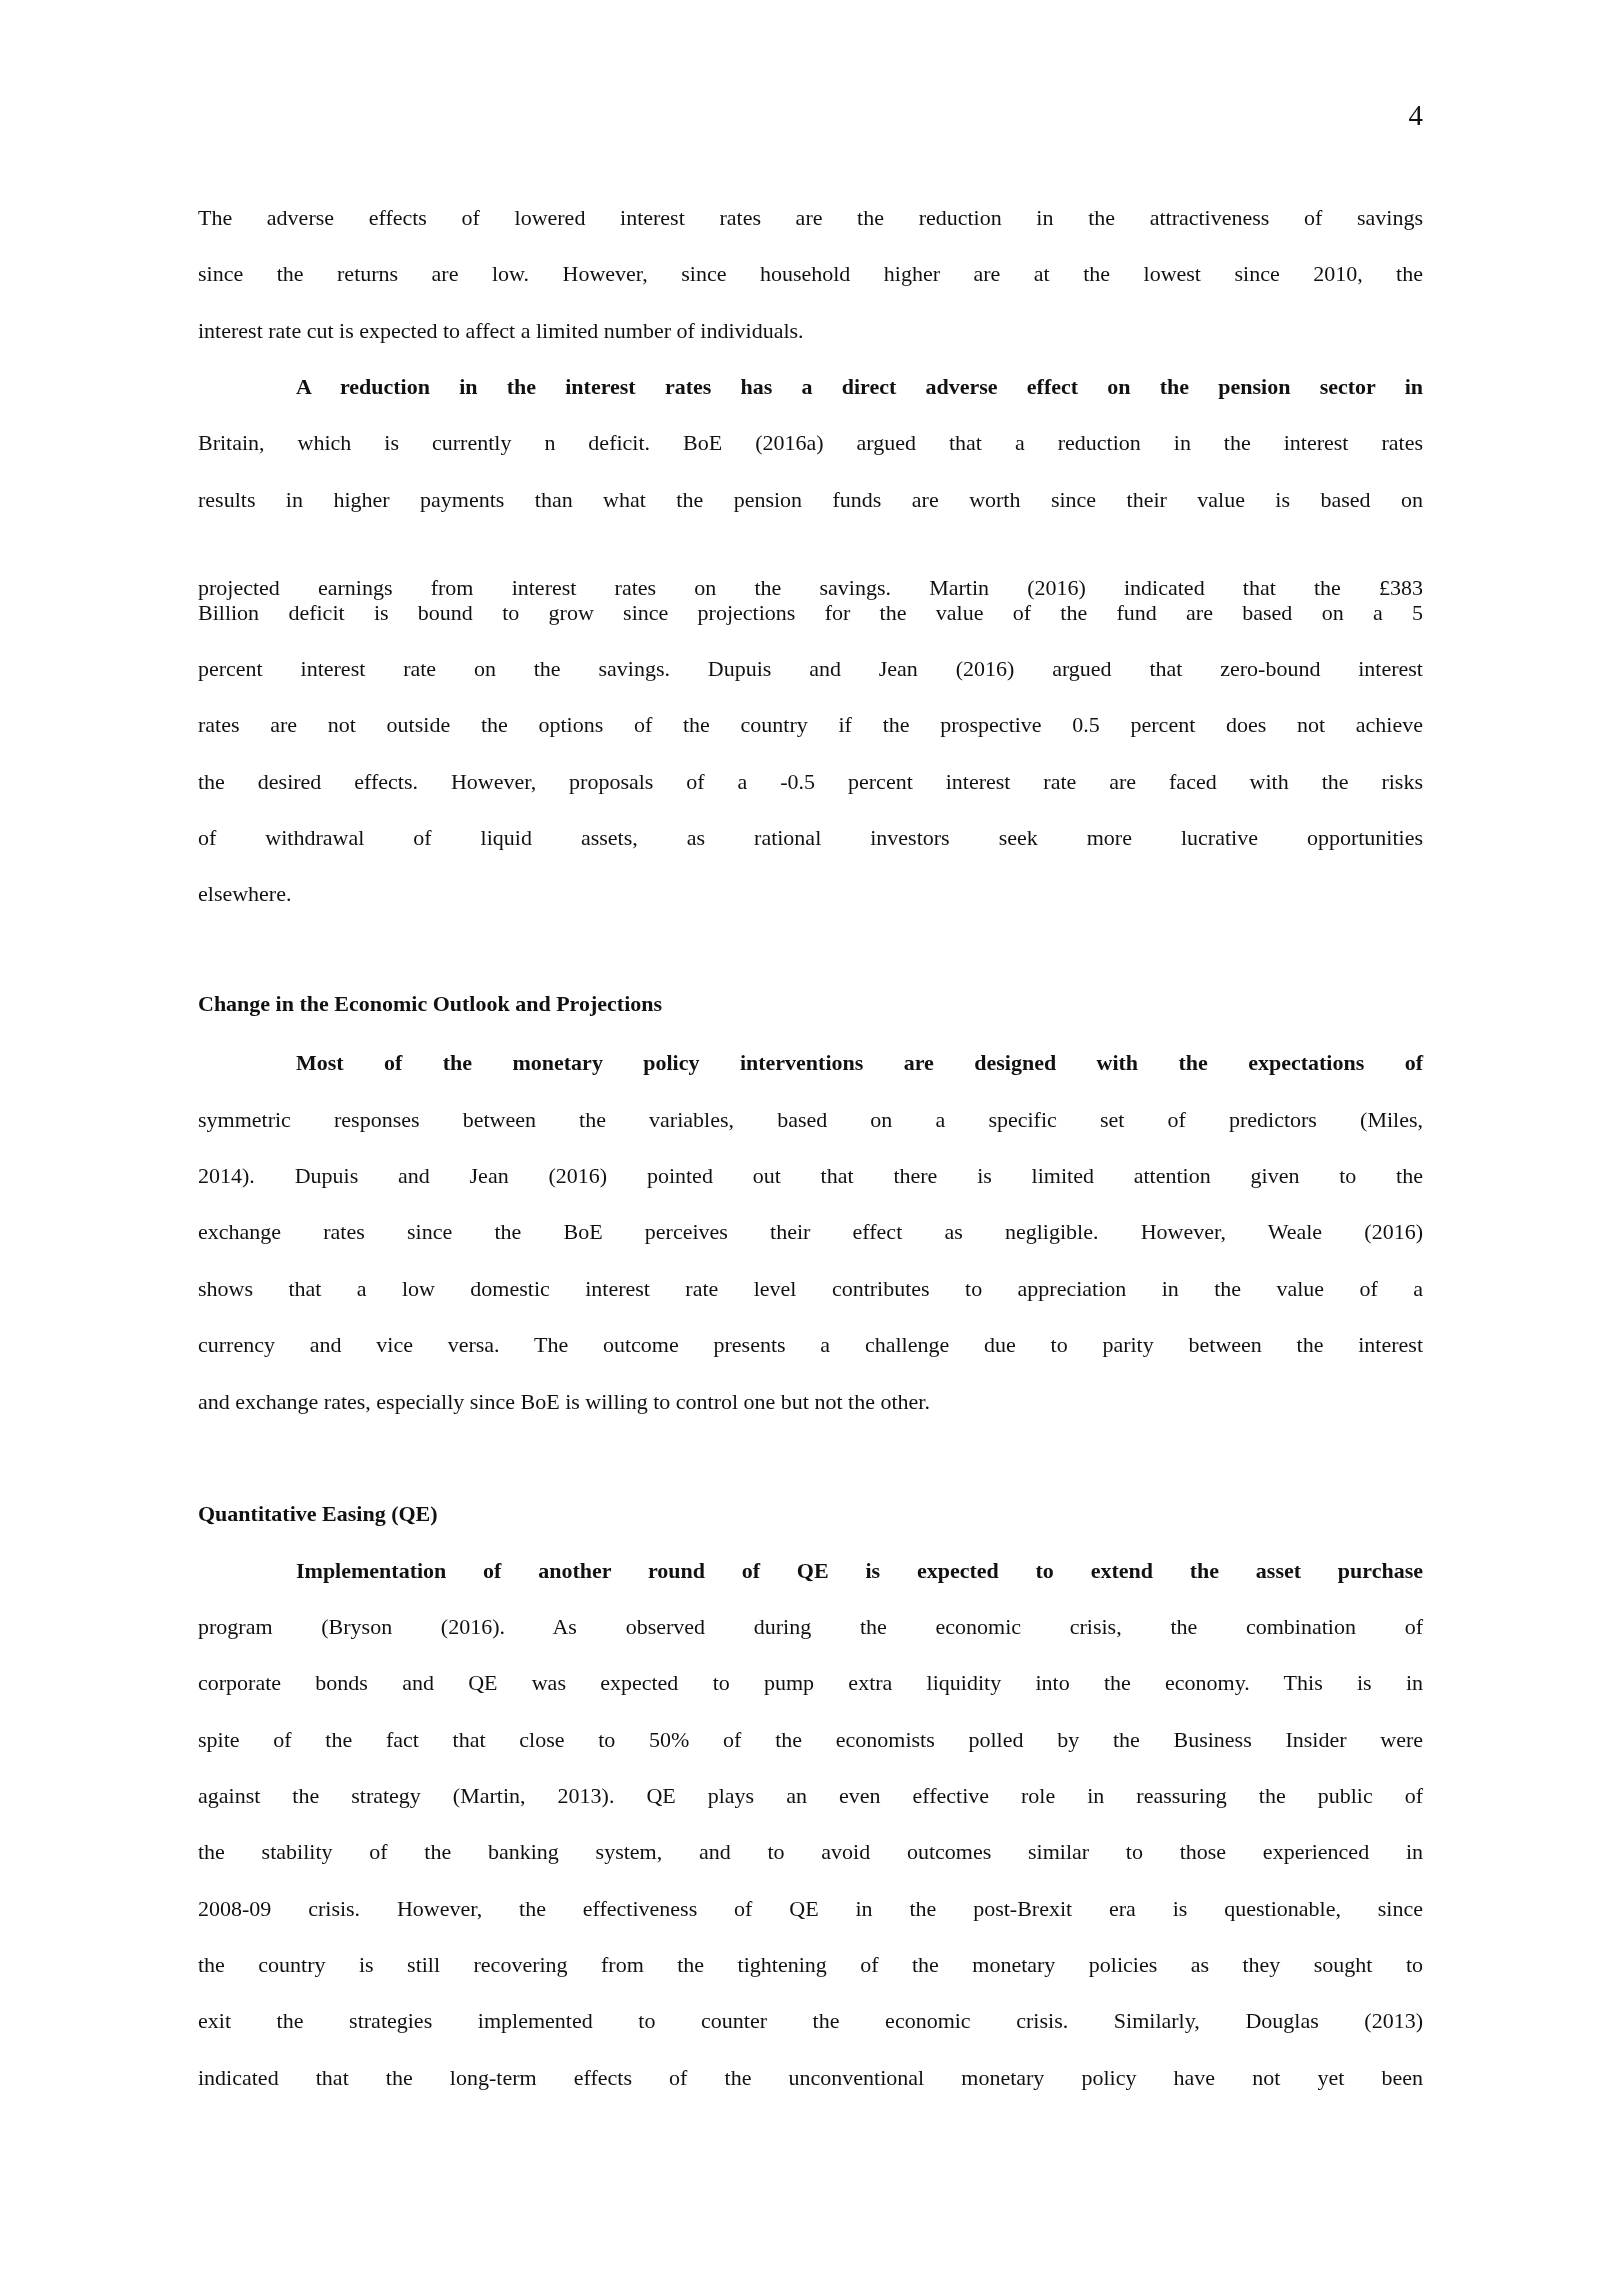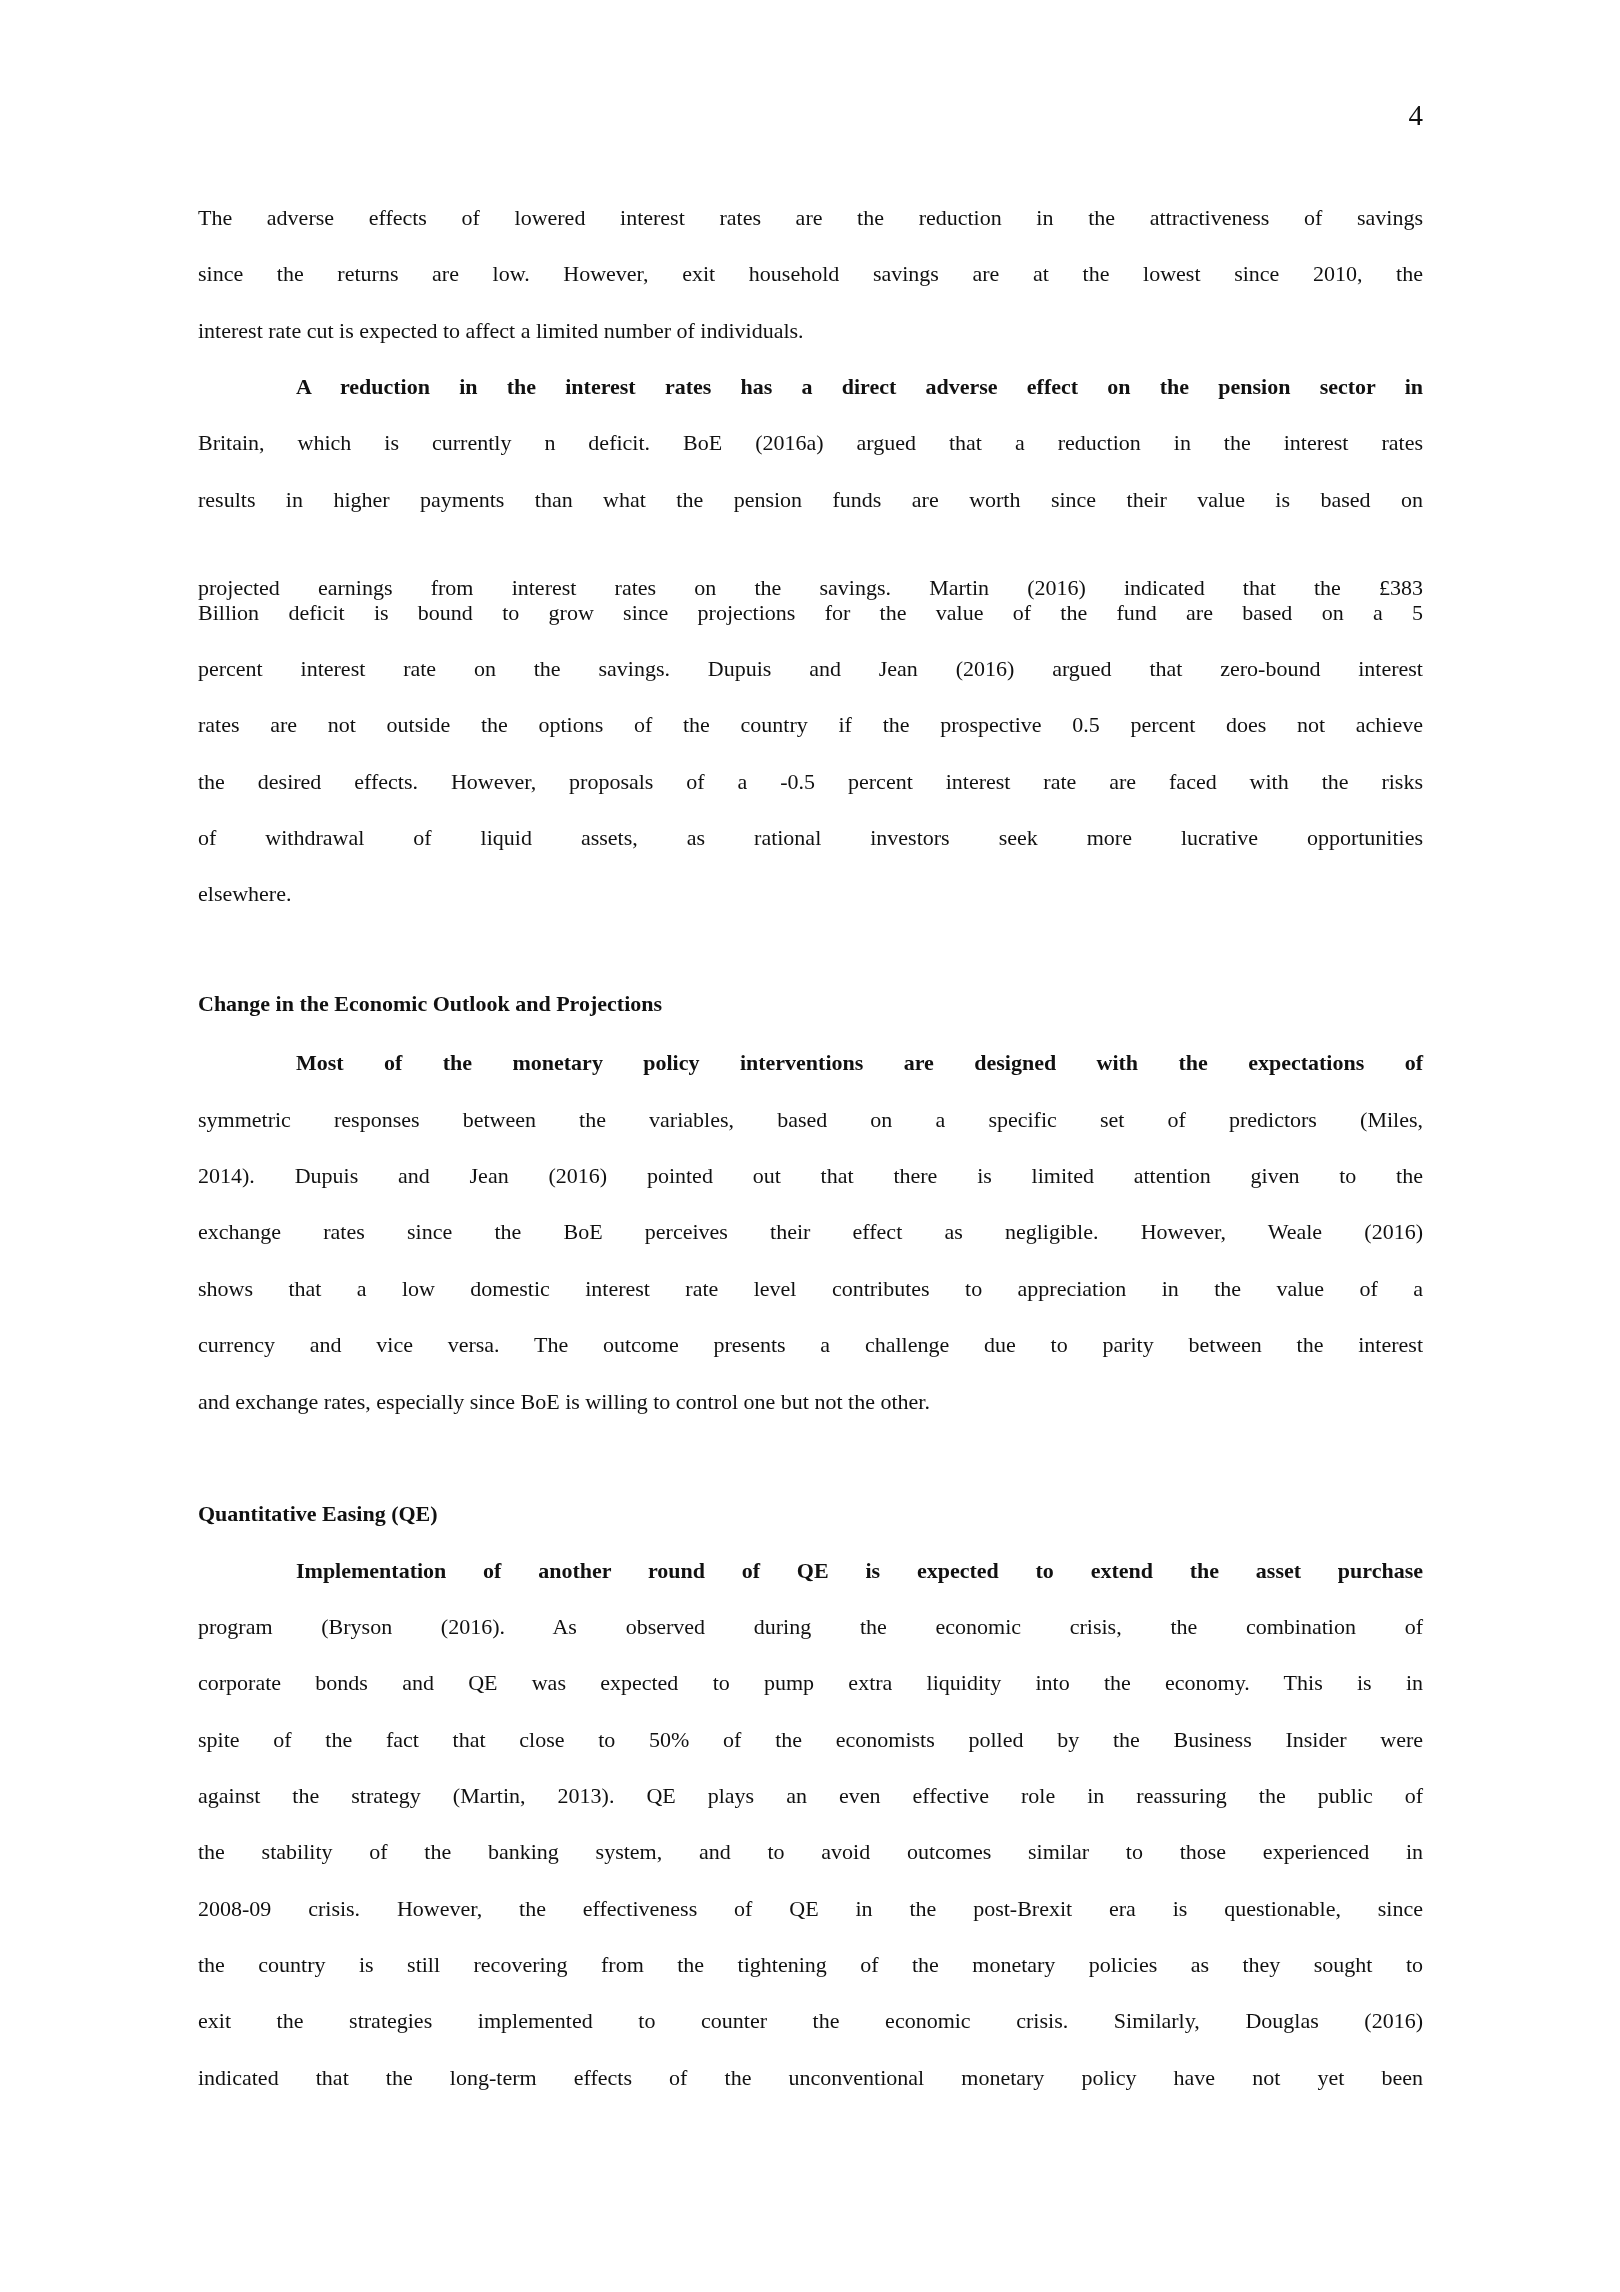--- a/index.html
+++ b/index.html
@@ -58,21 +58,21 @@
   }
 </style>
 </head>
 <body>
 
 <div class="page-number">4</div>
 
 <div class="column">
 
   <div class="line" style="top:198px">The adverse effects of lowered interest rates are the reduction in the attractiveness of savings</div>
-  <div class="line" style="top:254px">since the returns are low. However, exit household savings are at the lowest since 2010, the</div>
+  <div class="line" style="top:254px">since the returns are low. However, since household higher are at the lowest since 2010, the</div>
   <div class="line last" style="top:311px">interest rate cut is expected to affect a limited number of individuals.</div>
 
   <div class="line indent" style="top:367px">A reduction in the interest rates has a direct adverse effect on the pension sector in</div>
   <div class="line" style="top:423px">Britain, which is currently n deficit. BoE (2016a) argued that a reduction in the interest rates</div>
   <div class="line" style="top:480px">results in higher payments than what the pension funds are worth since their value is based on</div>
   <div class="line" style="top:568px">projected earnings from interest rates on the savings. Martin (2016) indicated that the £383</div>
   <div class="line" style="top:593px">Billion deficit is bound to grow since projections for the value of the fund are based on a 5</div>
   <div class="line" style="top:649px">percent interest rate on the savings. Dupuis and Jean (2016) argued that zero-bound interest</div>
   <div class="line" style="top:705px">rates are not outside the options of the country if the prospective 0.5 percent does not achieve</div>
   <div class="line" style="top:762px">the desired effects. However, proposals of a -0.5 percent interest rate are faced with the risks</div>
@@ -92,17 +92,17 @@
   <div class="line heading" style="top:1494px">Quantitative Easing (QE)</div>
 
   <div class="line indent" style="top:1551px">Implementation of another round of QE is expected to extend the asset purchase</div>
   <div class="line" style="top:1607px">program (Bryson (2016). As observed during the economic crisis, the combination of</div>
   <div class="line" style="top:1663px">corporate bonds and QE was expected to pump extra liquidity into the economy. This is in</div>
   <div class="line" style="top:1720px">spite of the fact that close to 50% of the economists polled by the Business Insider were</div>
   <div class="line" style="top:1776px">against the strategy (Martin, 2013). QE plays an even effective role in reassuring the public of</div>
   <div class="line" style="top:1832px">the stability of the banking system, and to avoid outcomes similar to those experienced in</div>
   <div class="line" style="top:1889px">2008-09 crisis. However, the effectiveness of QE in the post-Brexit era is questionable, since</div>
   <div class="line" style="top:1945px">the country is still recovering from the tightening of the monetary policies as they sought to</div>
-  <div class="line" style="top:2001px">exit the strategies implemented to counter the economic crisis. Similarly, Douglas (2016)</div>
+  <div class="line" style="top:2001px">exit the strategies implemented to counter the economic crisis. Similarly, Douglas (2013)</div>
   <div class="line" style="top:2058px">indicated that the long-term effects of the unconventional monetary policy have not yet been</div>
 
 </div>
 
 
 </body></html>

